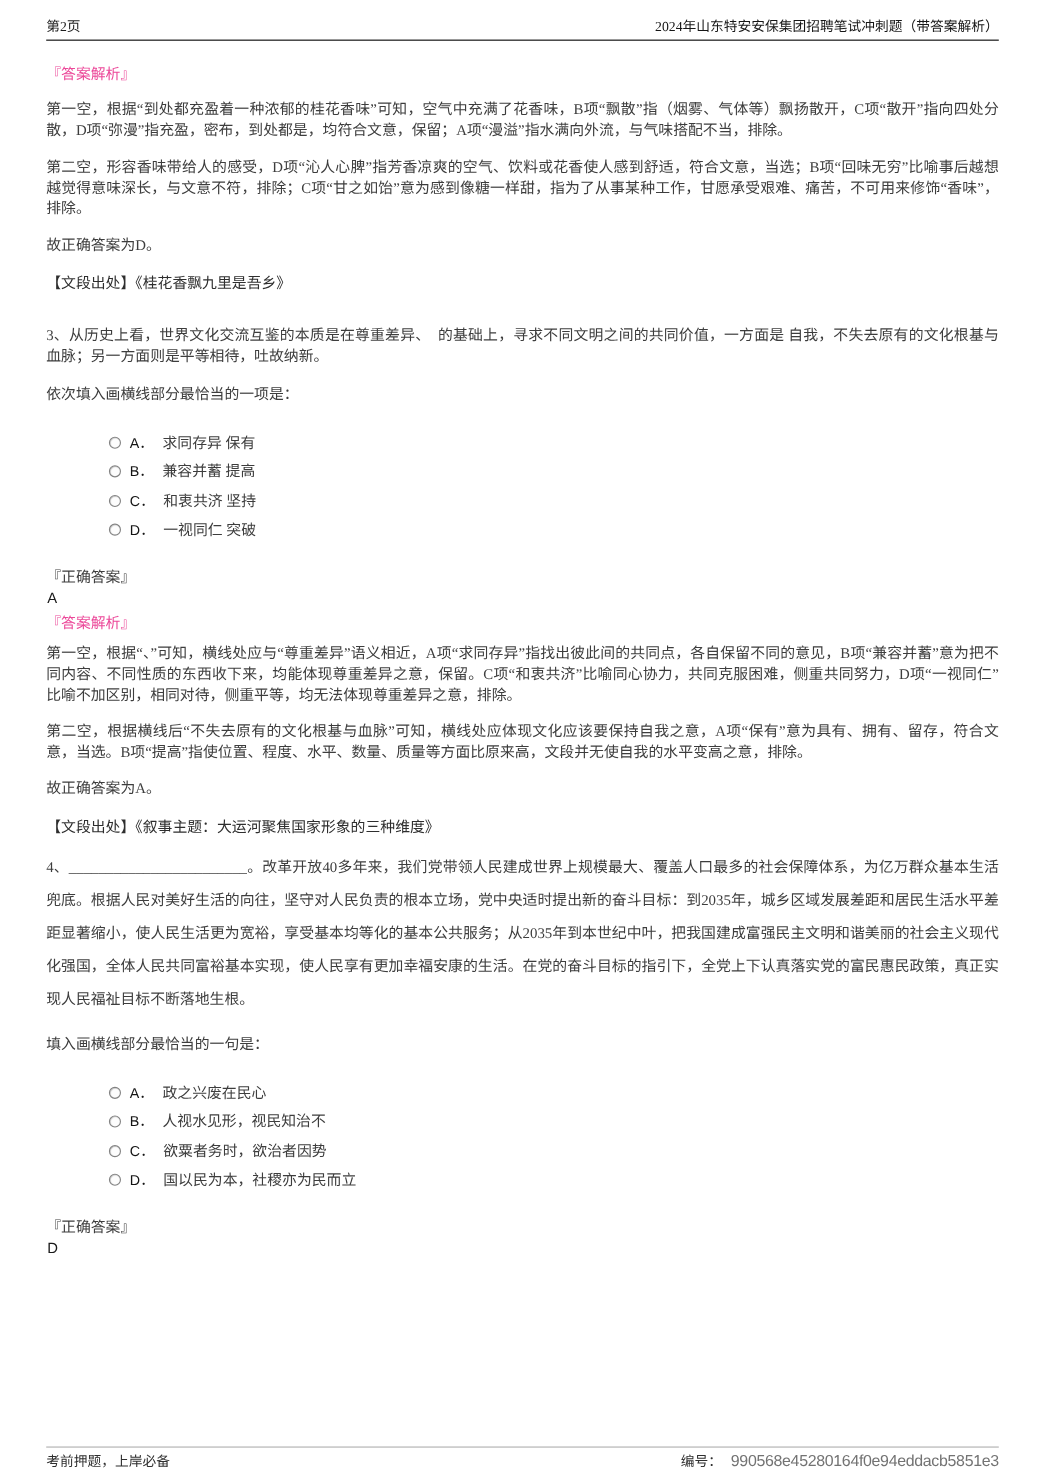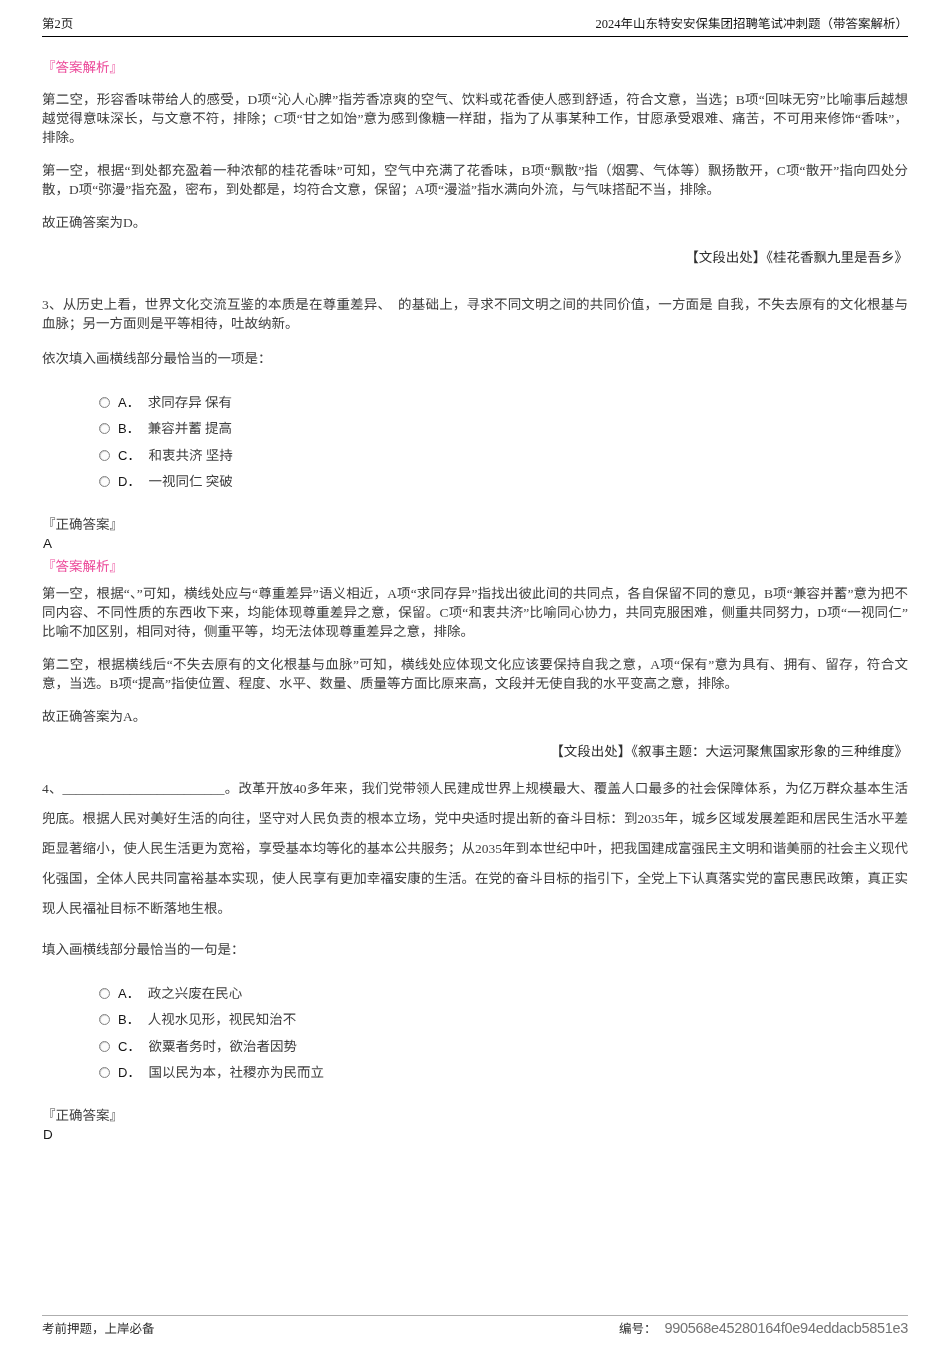--- a/index.html
+++ b/index.html
@@ -21,21 +21,21 @@
     border-bottom: 1px solid #000000;
     font-size: 12.5px; color: #1c1c1c;
   }
   .header .doc-title { color: #161616; }
 
   
   .main { padding-top: 21px; font-size: 13.5px; line-height: 19px; }
   .para   { margin: 0 0 14px 0; text-align: justify; }
   .label  { margin: 0 0 13px 0; color: #ec4899; }
   .conclusion { margin: 0 0 16px 0; }
-  .source { margin: 0; color: #2e2e2e; text-align: right; }
+  .source { margin: 0; color: #2e2e2e; }
   .gap-lg { margin-top: 28px; }
   .gap-md { margin-top: 13px; }
   .stem { margin: 0 0 16px 0; text-align: justify; }
   .stem-long { line-height: 30px; }
   .instruction { margin: 0 0 21px 0; }
 
   
   .options { margin: 0 0 20px 0; }
   .option-row {
     display: flex; align-items: center;
@@ -85,22 +85,22 @@
 
   <div class="header">
     <span class="page-num">第2页</span>
     <span class="doc-title">2024年山东特安安保集团招聘笔试冲刺题（带答案解析）</span>
   </div>
 
   <div class="main">
 
     <section>
       <p class="label">『答案解析』</p>
+      <p class="para">第一空，根据“到处都充盈着一种浓郁的桂花香味”可知，空气中充满了花香味，B项“飘散”指（烟雾、气体等）飘扬散开，C项“散开”指向四处分散，D项“弥漫”指充盈，密布，到处都是，均符合文意，保留；A项“漫溢”指水满向外流，与气味搭配不当，排除。</p>
       <p class="para">第二空，形容香味带给人的感受，D项“沁人心脾”指芳香凉爽的空气、饮料或花香使人感到舒适，符合文意，当选；B项“回味无穷”比喻事后越想越觉得意味深长，与文意不符，排除；C项“甘之如饴”意为感到像糖一样甜，指为了从事某种工作，甘愿承受艰难、痛苦，不可用来修饰“香味”，排除。</p>
-      <p class="para">第一空，根据“到处都充盈着一种浓郁的桂花香味”可知，空气中充满了花香味，B项“飘散”指（烟雾、气体等）飘扬散开，C项“散开”指向四处分散，D项“弥漫”指充盈，密布，到处都是，均符合文意，保留；A项“漫溢”指水满向外流，与气味搭配不当，排除。</p>
       <p class="conclusion">故正确答案为D。</p>
       <p class="source">【文段出处】《桂花香飘九里是吾乡》</p>
     </section>
 
     <section class="gap-lg">
       <p class="stem">3、从历史上看，世界文化交流互鉴的本质是在尊重差异、　的基础上，寻求不同文明之间的共同价值，一方面是 自我，不失去原有的文化根基与血脉；另一方面则是平等相待，吐故纳新。</p>
       <p class="instruction">依次填入画横线部分最恰当的一项是：</p>
 
       <div class="options">
         <div class="option-row">

